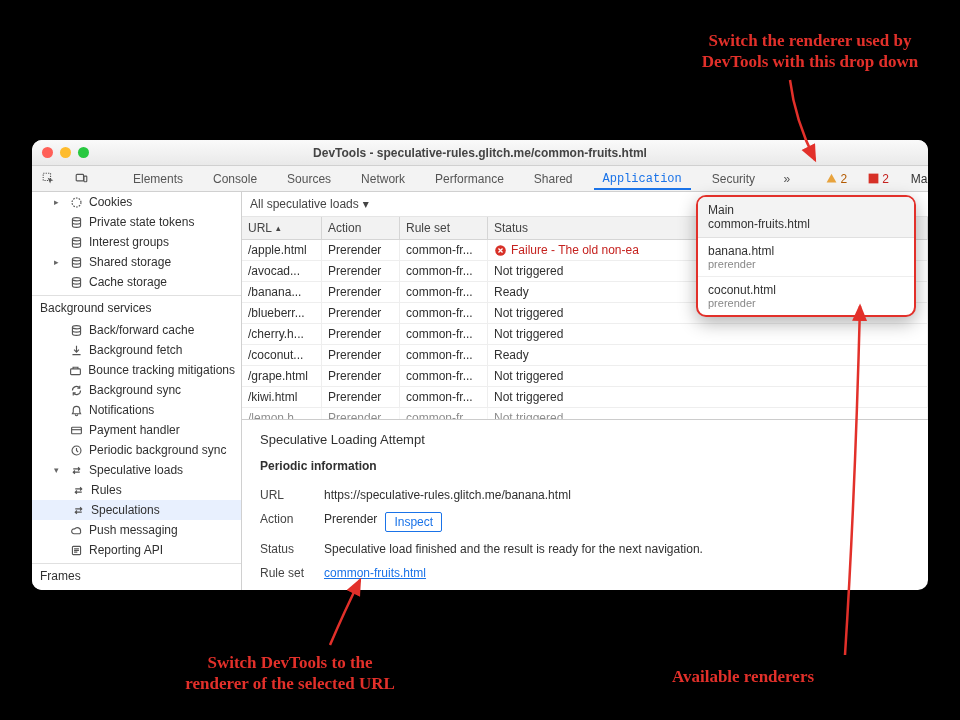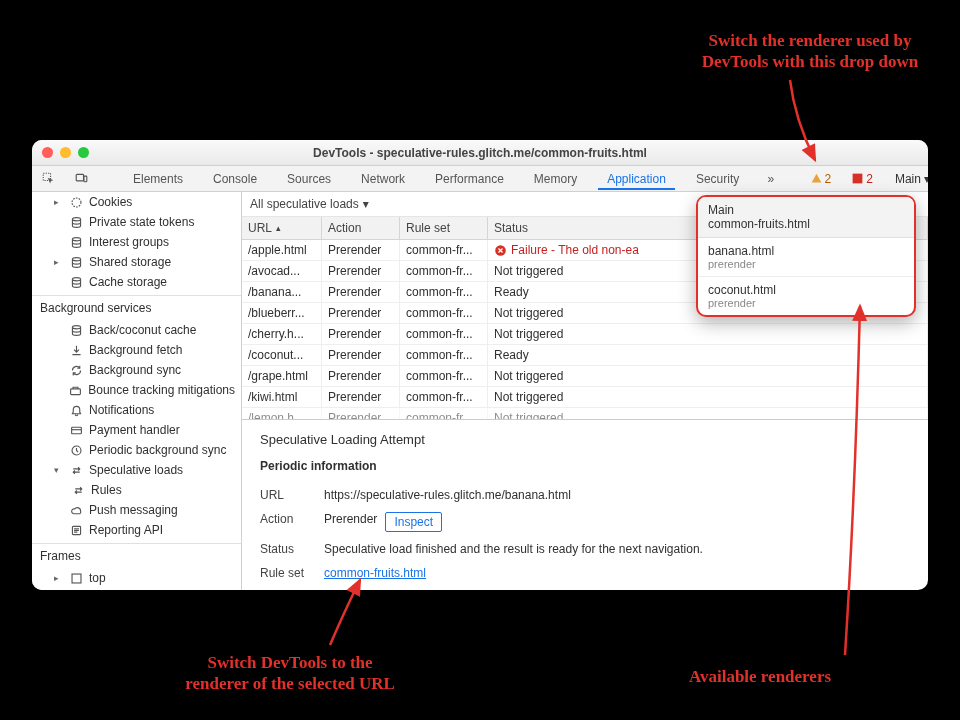--- a/index.html
+++ b/index.html
@@ -47,21 +47,21 @@
     height: 26px;
     border-bottom: 1px solid #d0d0d0;
     display:flex;align-items:center;
     padding:0 6px;
     gap: 12px;
     background:#f3f3f3;
     font-size:12px;
     color:#555;
   }
   .tb-btn { padding:4px 9px; cursor:pointer; border-radius:0; }
-  .tb-btn.active { color:#1a73e8; border-bottom:2px solid #1a73e8; padding-bottom:2px; }
+  .tb-btn.active { color:#1a73e8; border-bottom:2px solid #1a73e8; padding-bottom:2px;font-family:Liberation Mono, monospace; }
   .tb-spacer { flex:1; }
   .tb-icon { padding:2px 4px; display:flex; align-items:center; }
   .warn-badge{color:#b35a00;display:flex;align-items:center;gap:2px;padding:0 4px;}
   .err-badge{color:#c5221f;display:flex;align-items:center;gap:2px;padding:0 4px;}
   .main-dd { padding:2px 6px; display:flex; align-items:center; gap:3px; color:#333; }
   .body { flex:1; display:flex; overflow:hidden; }
   .sidebar {
     width: 210px;
     border-right:1px solid #d0d0d0;
     overflow:hidden;
@@ -149,21 +149,21 @@
           <rect x="1.5" y="3" width="9" height="8" rx="1"></rect>
           <rect x="11" y="5" width="3.5" height="7" rx="0.8"></rect>
         </svg>
     </span>
     <span style="width:1px;height:16px;background:#ccc;margin:0 4px;"></span>
     <span class="tb-btn">Elements</span>
     <span class="tb-btn">Console</span>
     <span class="tb-btn">Sources</span>
     <span class="tb-btn">Network</span>
     <span class="tb-btn">Performance</span>
-    <span class="tb-btn">Memory</span>
+    <span class="tb-btn">Shared</span>
     <span class="tb-btn active">Application</span>
     <span class="tb-btn">Security</span>
     <span class="tb-icon">&nbsp;»&nbsp;</span>
     <span class="tb-spacer"></span>
     <span class="warn-badge">
       <svg class="svg" viewBox="0 0 16 16">
           <path d="M8 2 L14 13 H2 Z" fill="#e8a33d"></path>
         </svg>
       <span>2</span>
     </span>
@@ -251,55 +251,55 @@
         <div class="sb-header">Background services</div>
         <div class="sb-item">
           <span class="tri"></span>
           <span class="sb-icon">
             <svg class="svg" viewBox="0 0 16 16" stroke="currentColor" fill="none" stroke-width="1.4">
               <ellipse cx="8" cy="4" rx="5" ry="2"></ellipse>
               <path d="M3 4v8a5 2 0 0 0 10 0V4"></path>
               <path d="M3 8a5 2 0 0 0 10 0"></path>
             </svg>
           </span>
-          <span>Back/coconut cache</span>
+          <span>Back/forward cache</span>
         </div>
         <div class="sb-item">
           <span class="tri"></span>
           <span class="sb-icon">
             <svg class="svg" viewBox="0 0 16 16" stroke="currentColor" fill="none" stroke-width="1.4">
               <path d="M8 2v8M5 7l3 3 3-3M3 13h10"></path>
             </svg>
           </span>
           <span>Background fetch</span>
+        </div>
+        <div class="sb-item">
+          <span class="tri"></span>
+          <span class="sb-icon">
+            <svg class="svg" viewBox="0 0 16 16" stroke="currentColor" fill="none" stroke-width="1.4">
+              <rect x="2" y="6" width="12" height="7" rx="1"></rect>
+              <path d="M5 6V4h6v2"></path>
+            </svg>
+          </span>
+          <span>Bounce tracking mitigations</span>
         </div>
         <div class="sb-item">
           <span class="tri"></span>
           <span class="sb-icon">
             <svg class="svg" viewBox="0 0 16 16" stroke="currentColor" fill="none" stroke-width="1.4">
               <path d="M3 8a5 5 0 0 1 9-3M13 8a5 5 0 0 1-9 3"></path>
               <path d="M12 2v3h-3M4 14v-3h3"></path>
             </svg>
           </span>
           <span>Background sync</span>
         </div>
         <div class="sb-item">
           <span class="tri"></span>
           <span class="sb-icon">
             <svg class="svg" viewBox="0 0 16 16" stroke="currentColor" fill="none" stroke-width="1.4">
-              <rect x="2" y="6" width="12" height="7" rx="1"></rect>
-              <path d="M5 6V4h6v2"></path>
-            </svg>
-          </span>
-          <span>Bounce tracking mitigations</span>
-        </div>
-        <div class="sb-item">
-          <span class="tri"></span>
-          <span class="sb-icon">
-            <svg class="svg" viewBox="0 0 16 16" stroke="currentColor" fill="none" stroke-width="1.4">
               <path d="M8 3a4 4 0 0 0-4 4v3l-1 2h10l-1-2V7a4 4 0 0 0-4-4zM6.5 13a1.5 1.5 0 0 0 3 0"></path>
             </svg>
           </span>
           <span>Notifications</span>
         </div>
         <div class="sb-item">
           <span class="tri"></span>
           <span class="sb-icon">
             <svg class="svg" viewBox="0 0 16 16" stroke="currentColor" fill="none" stroke-width="1.4">
               <rect x="2" y="4" width="12" height="8" rx="1"></rect>
@@ -327,20 +327,28 @@
           </span>
           <span>Speculative loads</span>
         </div>
         <div class="sb-item child">
           <span class="sb-icon">
             <svg class="svg" viewBox="0 0 16 16" stroke="currentColor" fill="none" stroke-width="1.4">
               <path d="M4 6h8M10 4l2 2-2 2M12 10H4M6 8l-2 2 2 2"></path>
             </svg>
           </span>
           <span>Rules</span>
+        </div>
+        <div class="sb-item child sb-sel">
+          <span class="sb-icon">
+            <svg class="svg" viewBox="0 0 16 16" stroke="currentColor" fill="none" stroke-width="1.4">
+              <path d="M4 6h8M10 4l2 2-2 2M12 10H4M6 8l-2 2 2 2"></path>
+            </svg>
+          </span>
+          <span>Speculations</span>
         </div>
         <div class="sb-item">
           <span class="tri"></span>
           <span class="sb-icon">
             <svg class="svg" viewBox="0 0 16 16" stroke="currentColor" fill="none" stroke-width="1.4">
               <path d="M5 12a3 3 0 1 1 .8-5.9A4 4 0 0 1 13 9a2.5 2.5 0 0 1-1 3H5z"></path>
             </svg>
           </span>
           <span>Push messaging</span>
         </div>
@@ -489,21 +497,21 @@
     <div class="sub">prerender</div>
   </div>
   <div class="row">
     <div class="name">coconut.html</div>
     <div class="sub">prerender</div>
   </div>
 </div>
 
 <div class="anno" style="left:680px;top:30px;width:260px;" id="anno-top">Switch the renderer used by<br>DevTools with this drop down</div>
 <div class="anno" style="left:160px;top:652px;width:260px;font-family:Liberation Serif, serif;" id="anno-bl">Switch DevTools to the<br>renderer of the selected URL</div>
-<div class="anno" style="left:660px;top:666px;width:200px;" id="anno-br">Available renderers</div>
+<div class="anno" style="left:643px;top:666px;width:200px;" id="anno-br">Available renderers</div>
 
 <svg class="overlay">
   <defs>
     <marker id="ah" markerWidth="8" markerHeight="8" refX="6" refY="3" orient="auto">
       <path d="M0,0 L7,3 L0,6 Z" fill="#e2302a"></path>
     </marker>
   </defs>
 
   <path d="M 790 80 Q 795 120 815 160" stroke="#e2302a" stroke-width="2.5" fill="none" marker-end="url(#ah)"></path>
 

